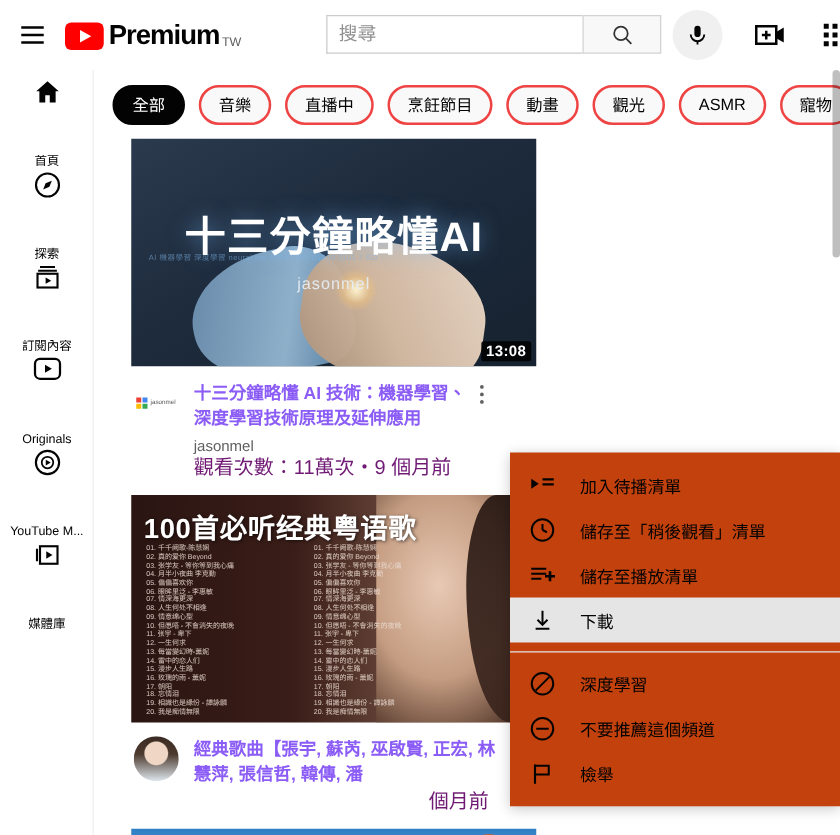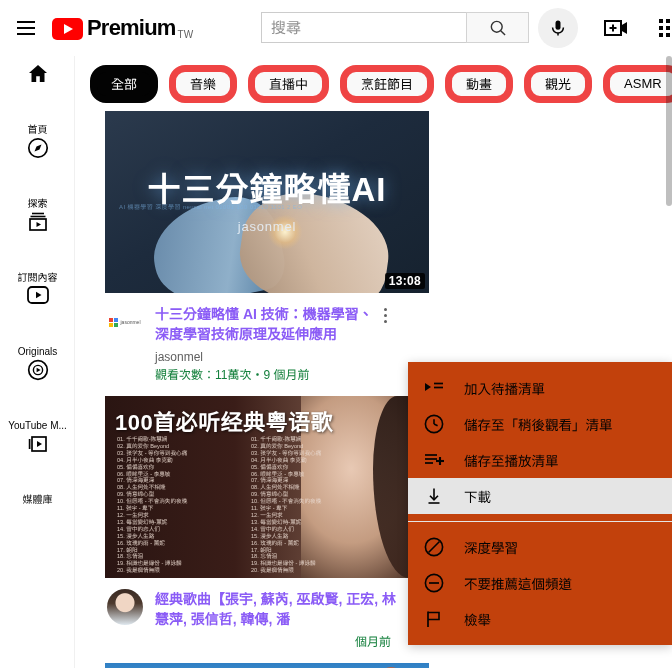--- a/index.html
+++ b/index.html
@@ -71,21 +71,21 @@
   .side-label { font-size: 10px; color: #030303; line-height: 12px; text-align: center;
     max-width: 73px; overflow: hidden; white-space: nowrap; }
 
   
   .content { position: absolute; top: 56px; left: 76px; right: 0; bottom: 0;
     background: #ffffff; overflow: hidden; }
 
   .chipbar { display: flex; align-items: center; gap: 11px; height: 55px;
     padding-left: 14px; }
   .chip {
-    border: 7px solid #ef4444; border-radius: 16px; height: 32px;
+    border: 2px solid #ef4444; border-radius: 16px; height: 32px;
     padding: 12px 14px; display: flex; align-items: center; justify-content: center;
     font-size: 13px; color: #030303; background: #f9f9f9;
     white-space: nowrap; cursor: pointer;
   }
   .chip.active { background: #030303; color: #ffffff; border-color: #030303; font-weight: 500; }
 
   .grid { display: flex; flex-wrap: wrap; padding-left: 29px; gap: 0 13px; }
   .card { width: 292px; margin-bottom: 12px; }
 
   .thumb { position: relative; width: 324px; height: 182px;
@@ -97,21 +97,21 @@
   }
 
   .meta { display: flex; padding: 11px 0 0 2px; position: relative; }
   .avatar { width: 36px; height: 36px; border-radius: 50%; flex: none;
     margin-right: 12px; overflow: hidden; display: flex; align-items: center;
     justify-content: center; background: #ffffff; cursor: pointer; }
   .metatext { flex: 1; min-width: 0; }
   .vtitle { font-size: 14px; line-height: 20px; font-weight: 700; color: #8b5cf6;
     max-height: 40px; overflow: hidden; cursor: pointer; }
   .vchannel { font-size: 12px; color: #606060; line-height: 18px; margin-top: 4px; cursor: pointer; }
-  .vviews { font-size: 12px; color: #15803d; line-height: 18px; }
+  .vviews { font-size: 16px; color: #701a75; line-height: 18px; }
   .dots { width: 24px; flex: none; display: flex; flex-direction: column;
     align-items: center; justify-content: flex-start; padding-top: 4px;
     gap: 3px; cursor: pointer; }
   .dots i { width: 3px; height: 3px; background: #606060; border-radius: 50%; display: block; }
 
   
   .t1 { background: linear-gradient(150deg,#2b3a4d 0%,#1d2b3d 45%,#16222f 100%); }
   .t1-title { position: absolute; left: 0; right: 0; top: 52px; text-align: center;
     font-size: 33px; font-weight: bold; color: #ffffff; letter-spacing: 1px;
     text-shadow: 0 0 16px rgba(120,190,255,0.55); }

